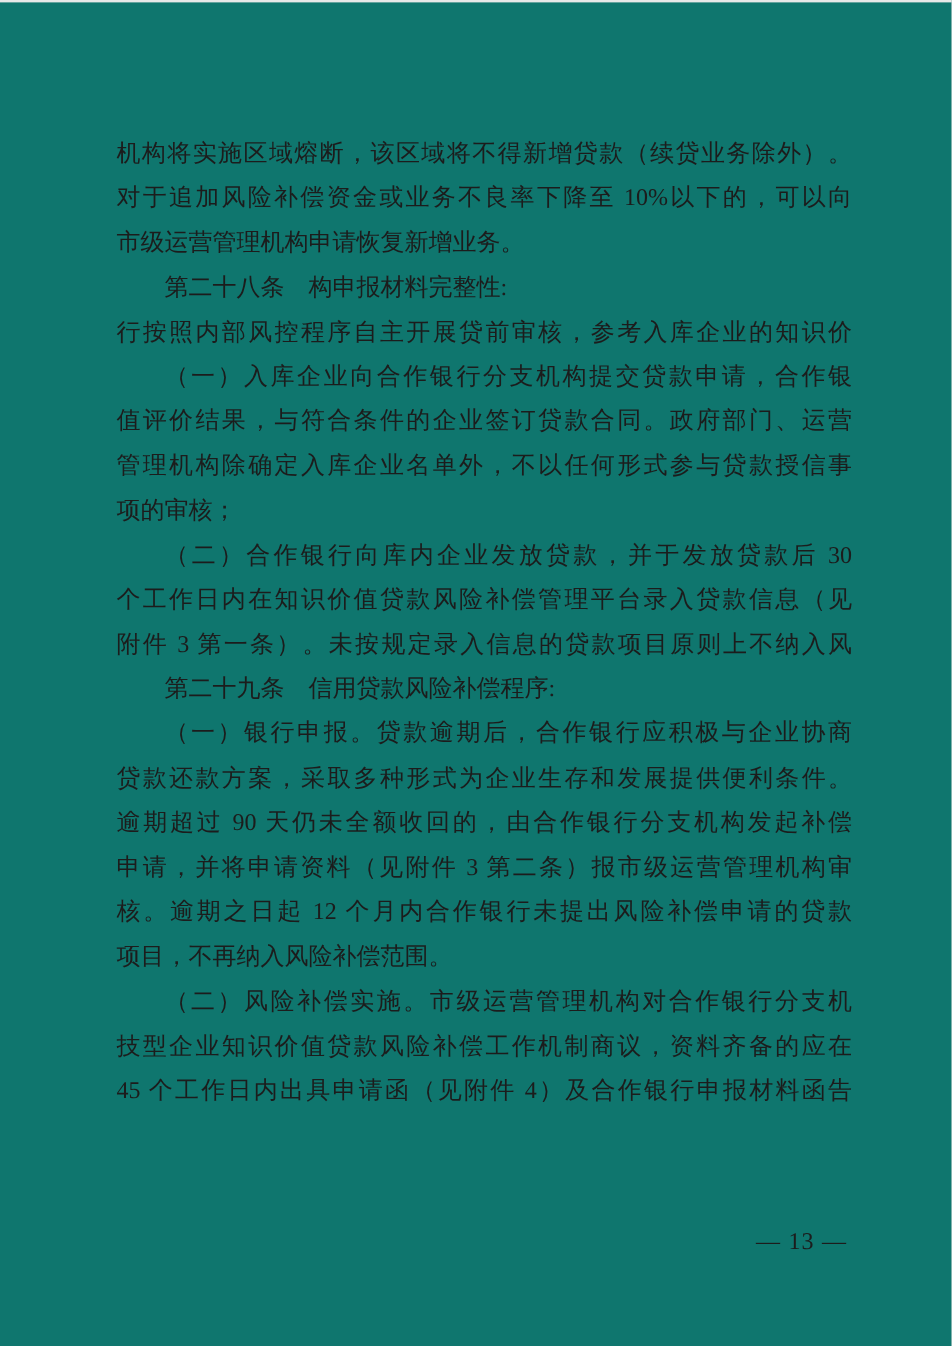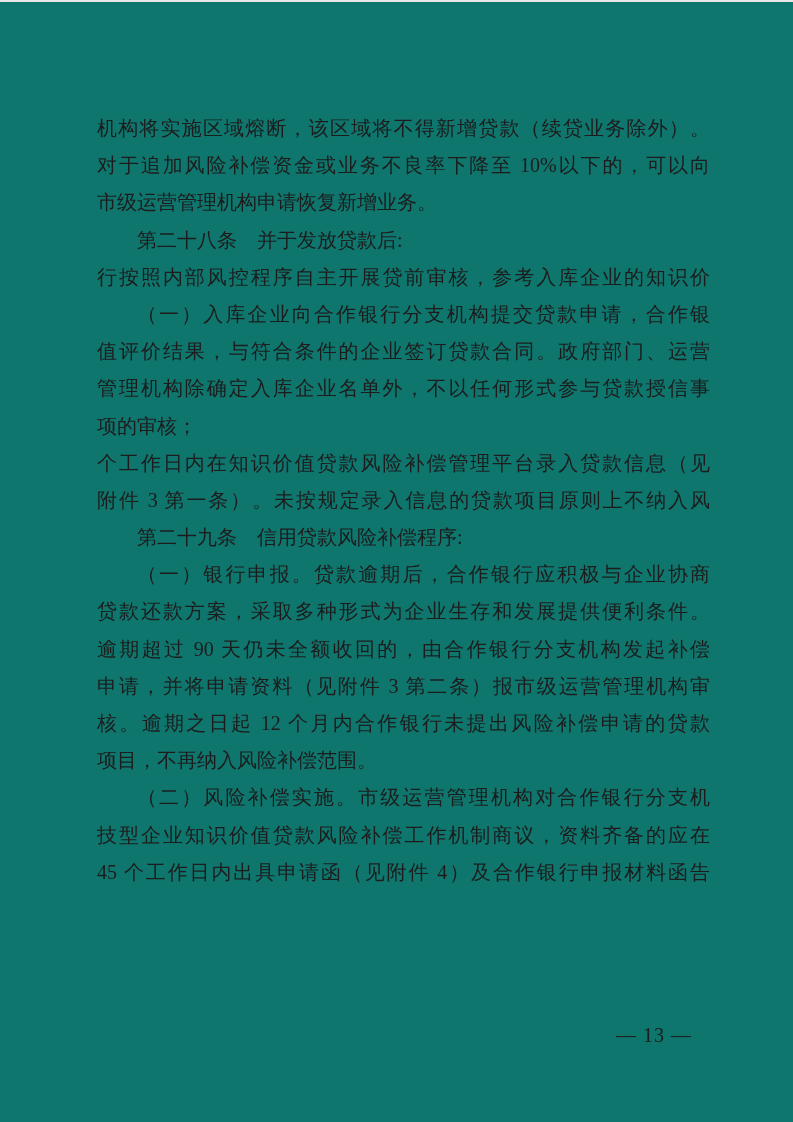--- a/index.html
+++ b/index.html
@@ -42,39 +42,40 @@
   .seg-bold {
     font-weight: 400;
   }
   .page-number {
     position: absolute;
     left: 616px;
     top: 1018px;
     width: 90px;
     font-size: 20px;
     line-height: 30px;
-    text-align: left;
+    text-align: right;
     letter-spacing: 1px;
     color: #1c1c1c;
   }
 </style>
 </head>
 <body>
 
 <div class="page">
   <div class="text-block">
     <div class="line">机构将实施区域熔断，该区域将不得新增贷款（续贷业务除外）。</div>
     <div class="line">对于追加风险补偿资金或业务不良率下降至 10%以下的，可以向</div>
     <div class="line end">市级运营管理机构申请恢复新增业务。</div>
-    <div class="line indent end"><span class="seg-bold">第二十八条</span><span>　并于发放贷款后:</span></div>
+    <div class="line indent end"><span class="seg-bold">第二十八条</span><span>　构申报材料完整性:</span></div>
     <div class="line">行按照内部风控程序自主开展贷前审核，参考入库企业的知识价</div>
     <div class="line indent">（一）入库企业向合作银行分支机构提交贷款申请，合作银</div>
     <div class="line">值评价结果，与符合条件的企业签订贷款合同。政府部门、运营</div>
     <div class="line">管理机构除确定入库企业名单外，不以任何形式参与贷款授信事</div>
     <div class="line end">项的审核；</div>
+    <div class="line indent">（二）合作银行向库内企业发放贷款，并于发放贷款后 30</div>
     <div class="line">个工作日内在知识价值贷款风险补偿管理平台录入贷款信息（见</div>
     <div class="line">附件 3 第一条）。未按规定录入信息的贷款项目原则上不纳入风</div>
     <div class="line indent end"><span class="seg-bold">第二十九条</span><span>　信用贷款风险补偿程序:</span></div>
     <div class="line indent"><span class="seg-bold">（一）银行申报。</span><span>贷款逾期后，合作银行应积极与企业协商</span></div>
     <div class="line">贷款还款方案，采取多种形式为企业生存和发展提供便利条件。</div>
     <div class="line">逾期超过 90 天仍未全额收回的，由合作银行分支机构发起补偿</div>
     <div class="line">申请，并将申请资料（见附件 3 第二条）报市级运营管理机构审</div>
     <div class="line">核。逾期之日起 12 个月内合作银行未提出风险补偿申请的贷款</div>
     <div class="line end">项目，不再纳入风险补偿范围。</div>
     <div class="line indent"><span class="seg-bold">（二）风险补偿实施。</span><span>市级运营管理机构对合作银行分支机</span></div>

